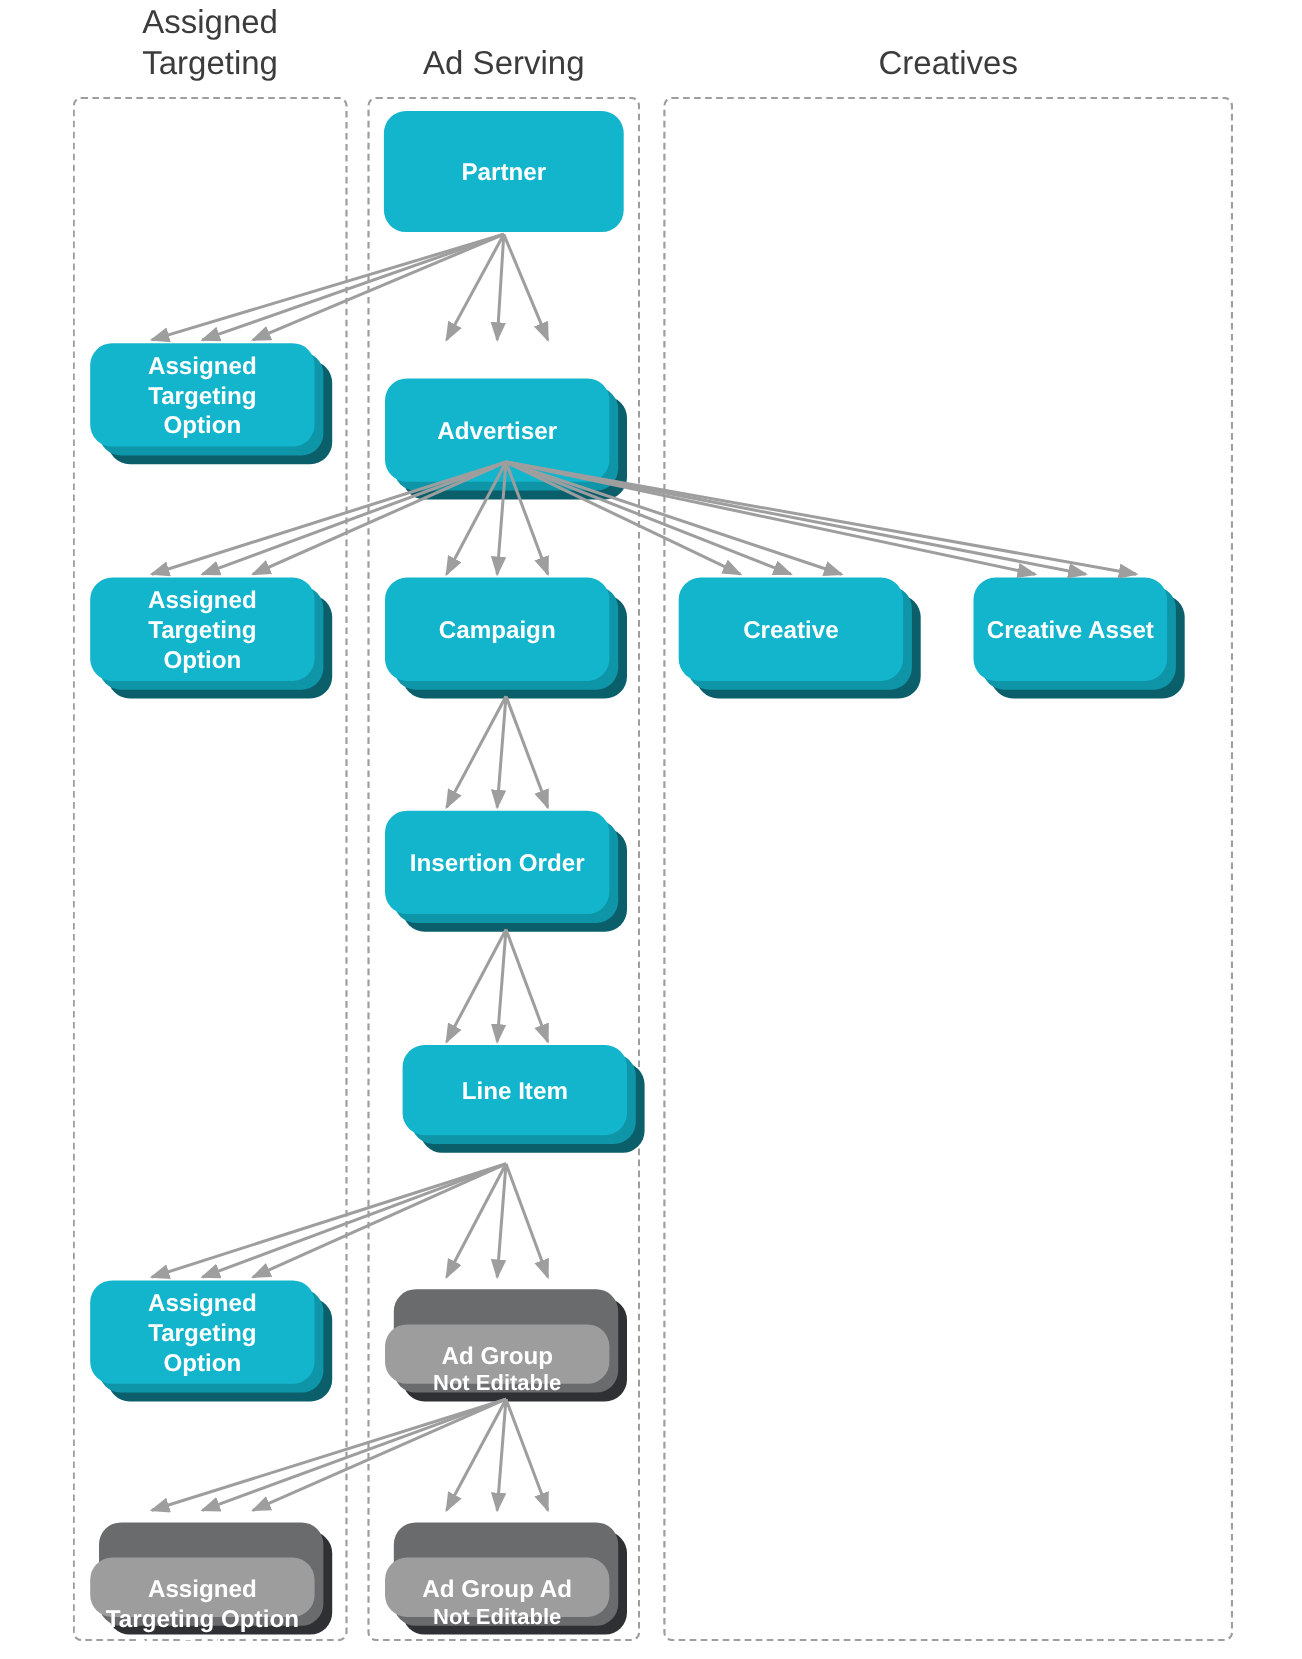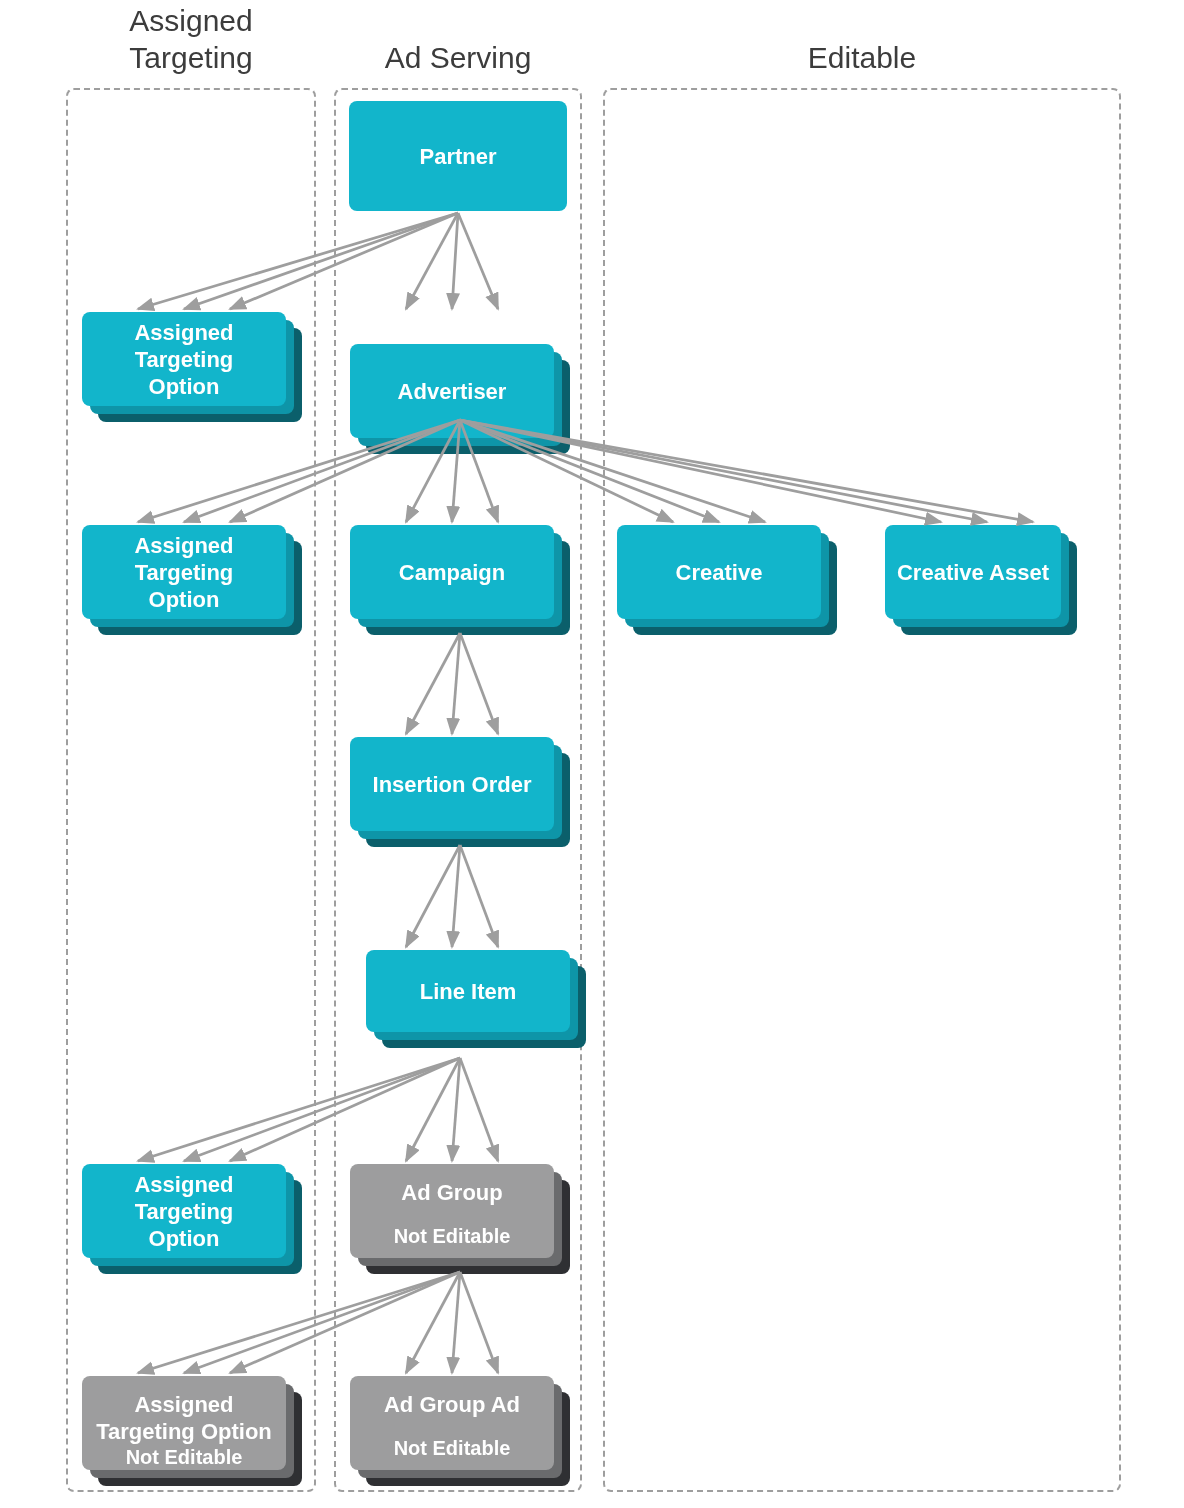--- a/index.html
+++ b/index.html
@@ -19,40 +19,40 @@
     position:absolute;bottom:calc(100% + 12px);left:0;right:0;
     text-align:center;font-size:30px;line-height:37px;
     color:var(--heading-color,#3c3c3c);white-space:pre-line;
   }
   .col-1{left:66px;top:88px;width:250px;height:1404px;}
   .col-2{left:334px;top:88px;width:248px;height:1404px;}
   .col-3{left:603px;top:88px;width:518px;height:1404px;}
 
   
   .node{position:absolute;z-index:2;}
-  .node .layer,.node .face{position:absolute;inset:0;border-radius:8px;}
+  .node .layer,.node .face{position:absolute;inset:0;border-radius:20px;}
   .node .layer.mid{transform:translate(8px,8px);}
   .node .layer.back{transform:translate(16px,16px);}
   .node.cyan .face{background:var(--cyan-face);}
   .node.cyan .layer.mid{background:var(--cyan-mid);}
   .node.cyan .layer.back{background:var(--cyan-back);}
   .node.gray .face{background:var(--gray-face);}
   .node.gray .layer.mid{background:var(--gray-mid);}
   .node.gray .layer.back{background:var(--gray-back);}
   .node .face{
     display:flex;flex-direction:column;align-items:center;justify-content:center;
     color:#ffffff;text-align:center;
   }
   .node .label{
     font-size:22px;font-weight:bold;line-height:27px;white-space:pre-line;
   }
   .node .sub{
     font-size:20px;font-weight:bold;line-height:20px;margin-top:2px;
   }
-  .node.has-sub .face{justify-content:space-between;padding:15px 8px 12px;box-sizing:border-box;}
+  .node.has-sub .face{justify-content:space-between;padding:15px 8px 12px;box-sizing:border-box;margin-top:40px;}
 
   
   #edges{position:absolute;left:0;top:0;z-index:5;pointer-events:none;}
 </style>
 </head>
 <body>
 
 <div class="diagram">
 
   <div class="column col-1">
@@ -60,21 +60,21 @@
 Targeting</div>
     <div class="column-border"></div>
   </div>
 
   <div class="column col-2">
     <div class="column-title">Ad Serving</div>
     <div class="column-border"></div>
   </div>
 
   <div class="column col-3">
-    <div class="column-title">Editable</div>
+    <div class="column-title">Creatives</div>
     <div class="column-border"></div>
   </div>
 
   <div id="nodes">
       <div class="node cyan" style="left: 349px; top: 101px; width: 218px; height: 110px;">
         <div class="face">
           <div class="label">Partner</div>
         </div>
       </div>
       <div class="node cyan" style="left: 82px; top: 312px; width: 204px; height: 94px;">

